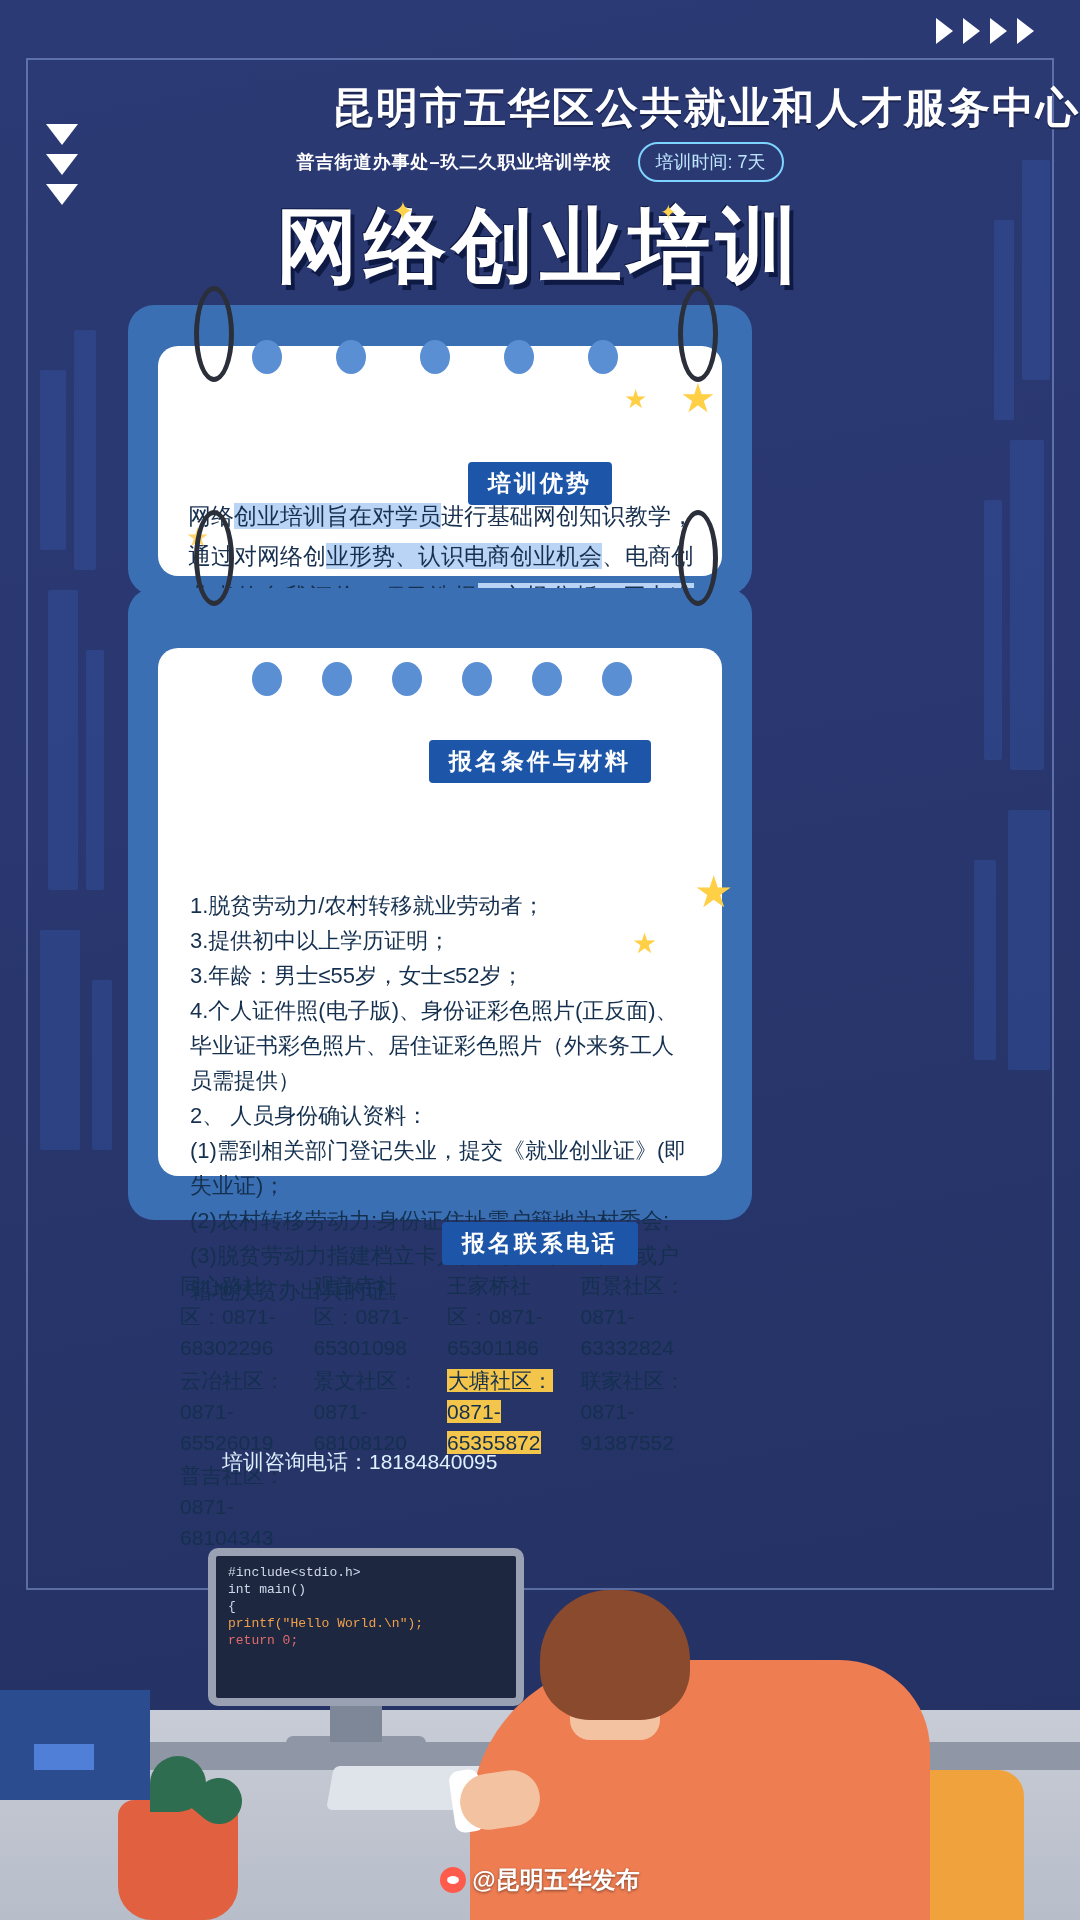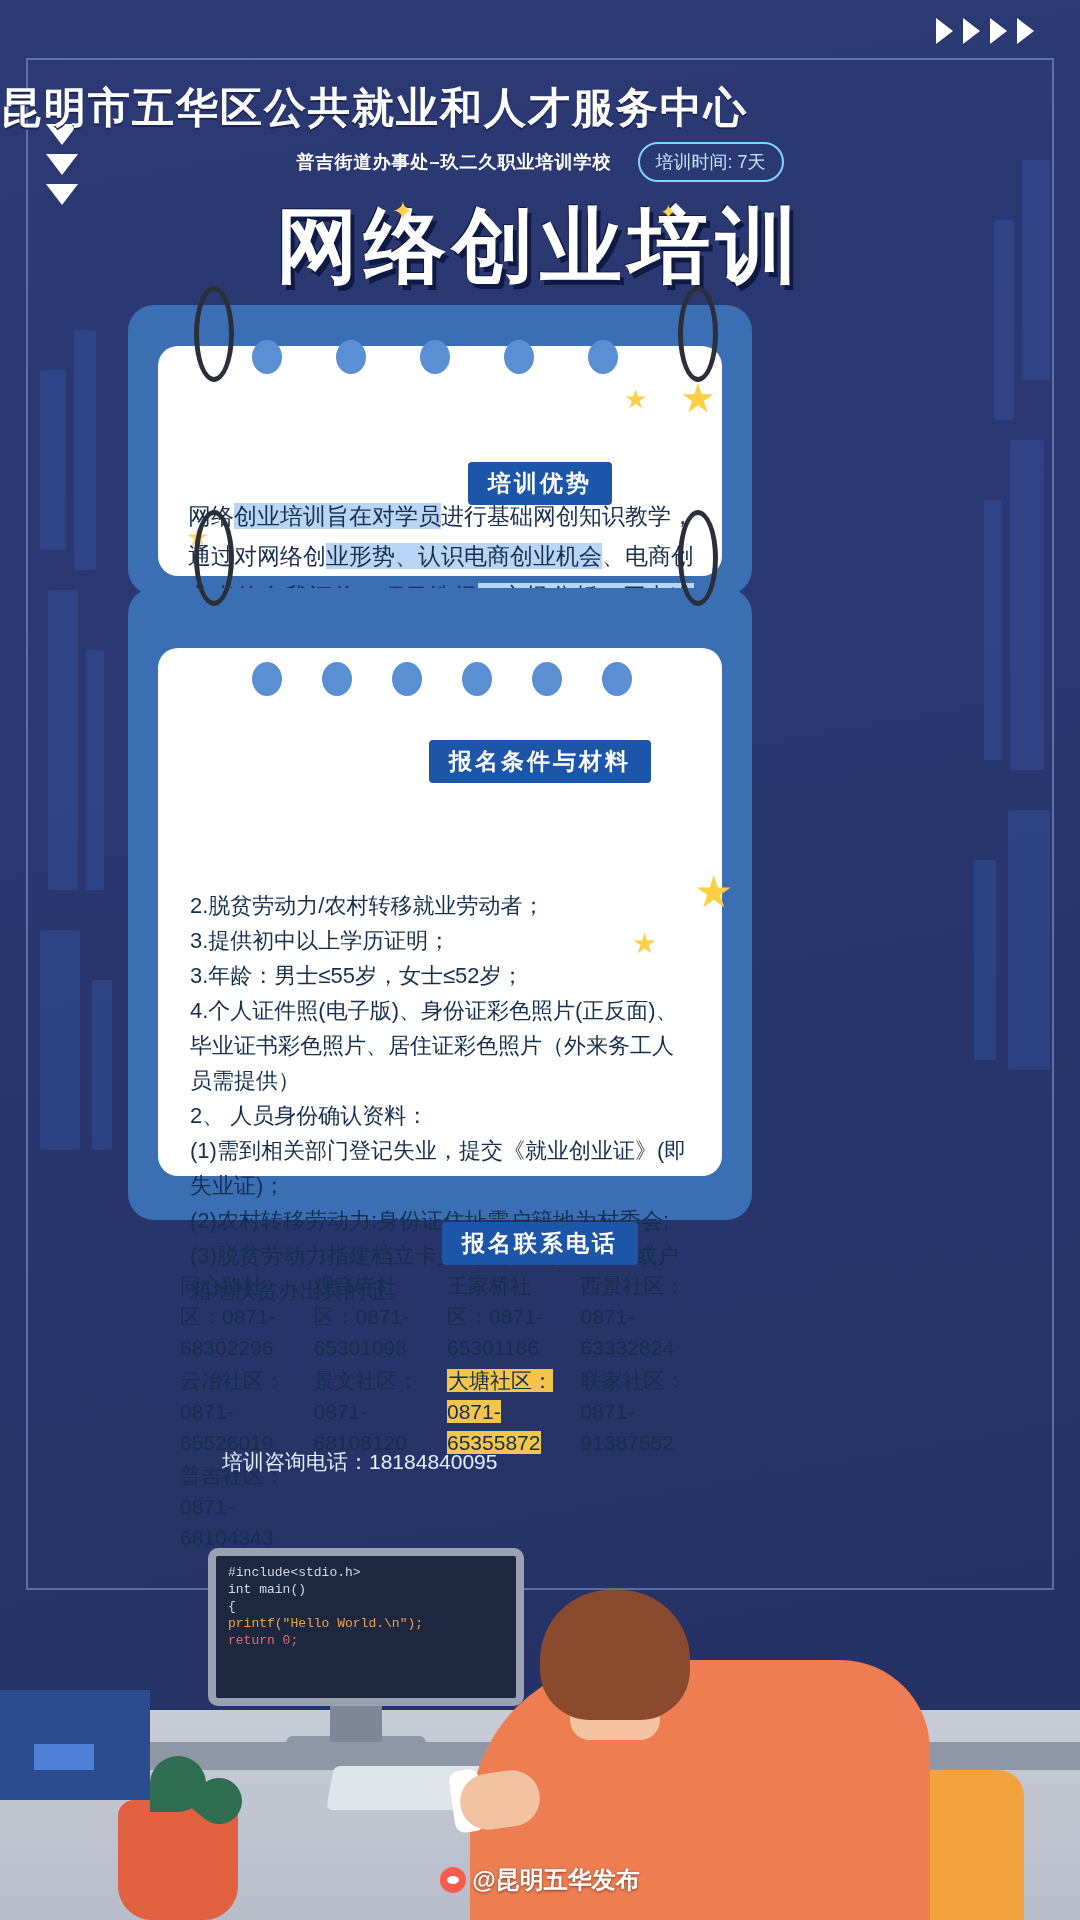--- a/index.html
+++ b/index.html
@@ -70,21 +70,21 @@
     width: 0; height: 0;
     border-left: 16px solid transparent;
     border-right: 16px solid transparent;
     border-top: 21px solid #ffffff;
   }
 
   .head-title {
     position: absolute;
     left: 0; right: 0;
     top: 80px;
-    text-align: left;
+    text-align: right;
     color: #ffffff;
     font-size: 42px;
     font-weight: bold;
     letter-spacing: 2px;
     text-shadow: 0 2px 0 #1b2550;
   }
   .sub-row {
     position: absolute;
     left: 0; right: 0;
     top: 142px;
@@ -483,21 +483,21 @@
   <div class="inner inner-b"></div>
   <div class="punch" style="left:252px; top:662px;"></div>
   <div class="punch" style="left:322px; top:662px;"></div>
   <div class="punch" style="left:392px; top:662px;"></div>
   <div class="punch" style="left:462px; top:662px;"></div>
   <div class="punch" style="left:532px; top:662px;"></div>
   <div class="punch" style="left:602px; top:662px;"></div>
 
   <div class="tag tag-cond">报名条件与材料</div>
   <div class="cond-list" id="conditions-list">
-      <div>2.脱贫劳动力/农村转移就业劳动者；</div>
+      <div>1.脱贫劳动力/农村转移就业劳动者；</div>
       <div>3.提供初中以上学历证明；</div>
       <div>3.年龄：男士≤55岁，女士≤52岁；</div>
       <div>4.个人证件照(电子版)、身份证彩色照片(正反面)、毕业证书彩色照片、居住证彩色照片（外来务工人员需提供）</div>
       <div>2、 人员身份确认资料：</div>
       <div>(1)需到相关部门登记失业，提交《就业创业证》(即失业证)；</div>
       <div>(2)农村转移劳动力:身份证住址需户籍地为村委会;(3)脱贫劳动力指建档立卡人员，持建档立卡证或户籍地扶贫办出具的证。</div>
     </div>
 
   <div class="star" style="left:694px; top:870px; font-size:44px;">★</div>
   <div class="star" style="left:632px; top:930px; font-size:28px;">★</div>

